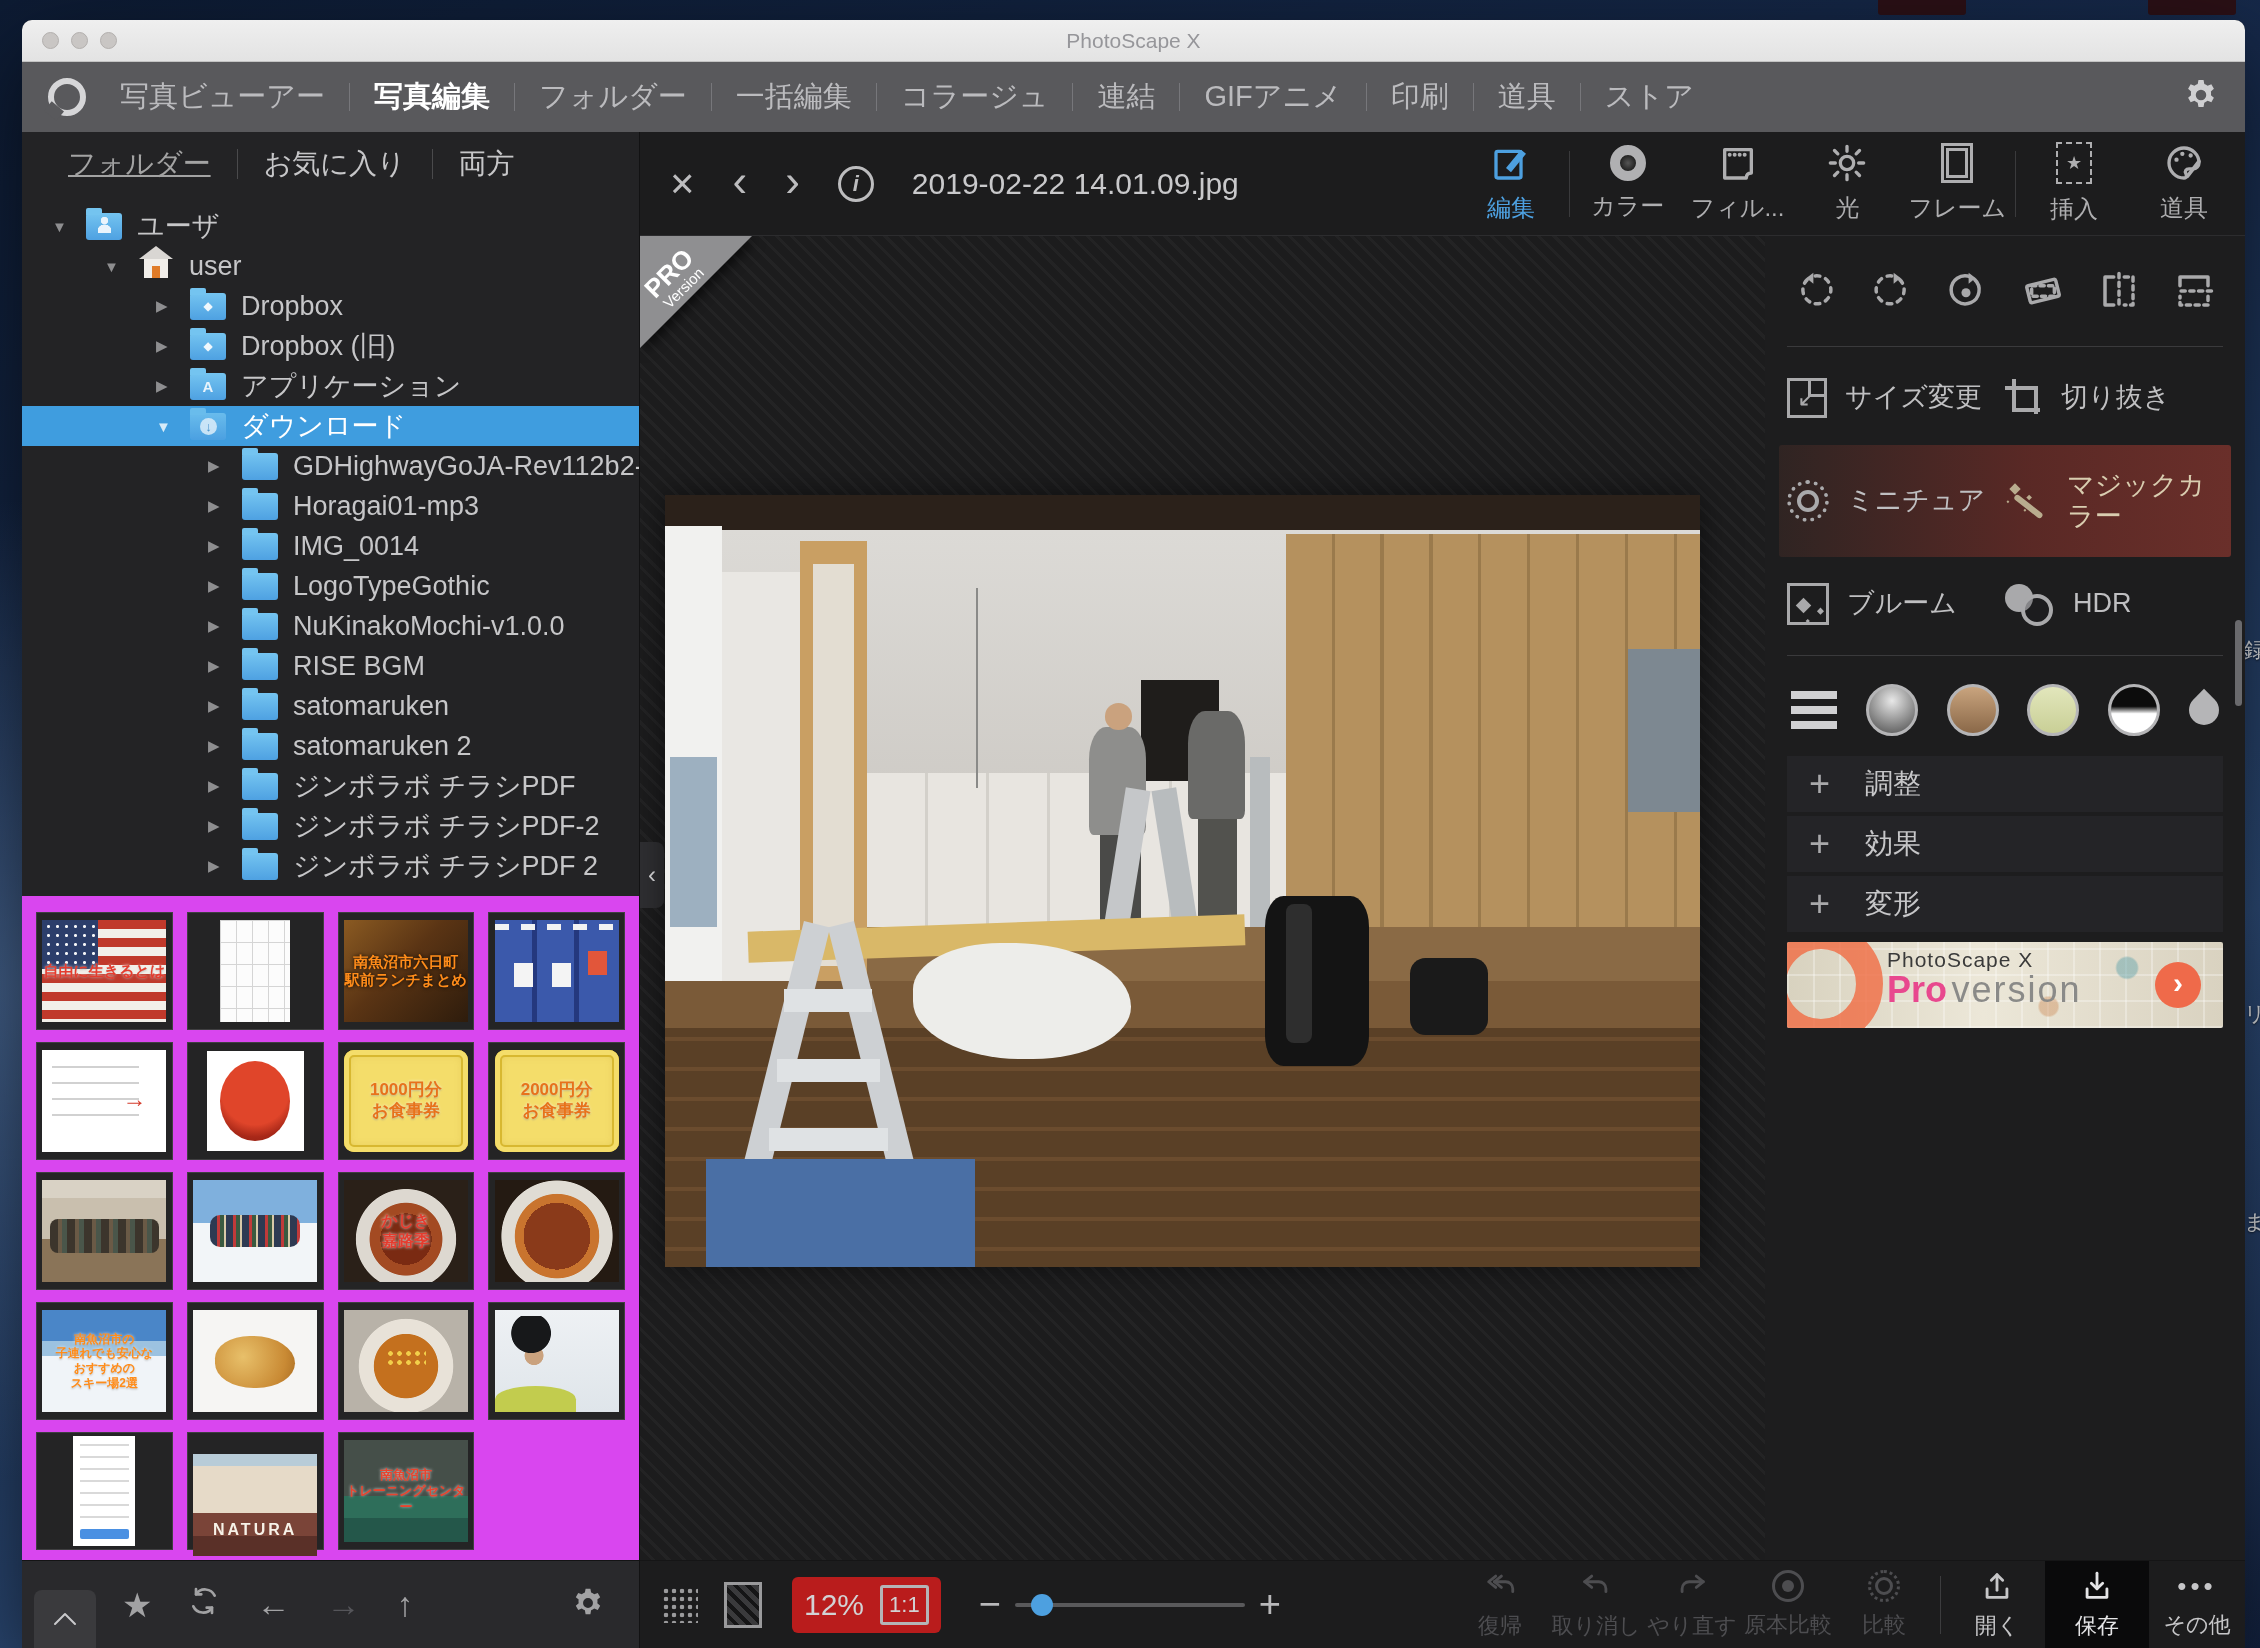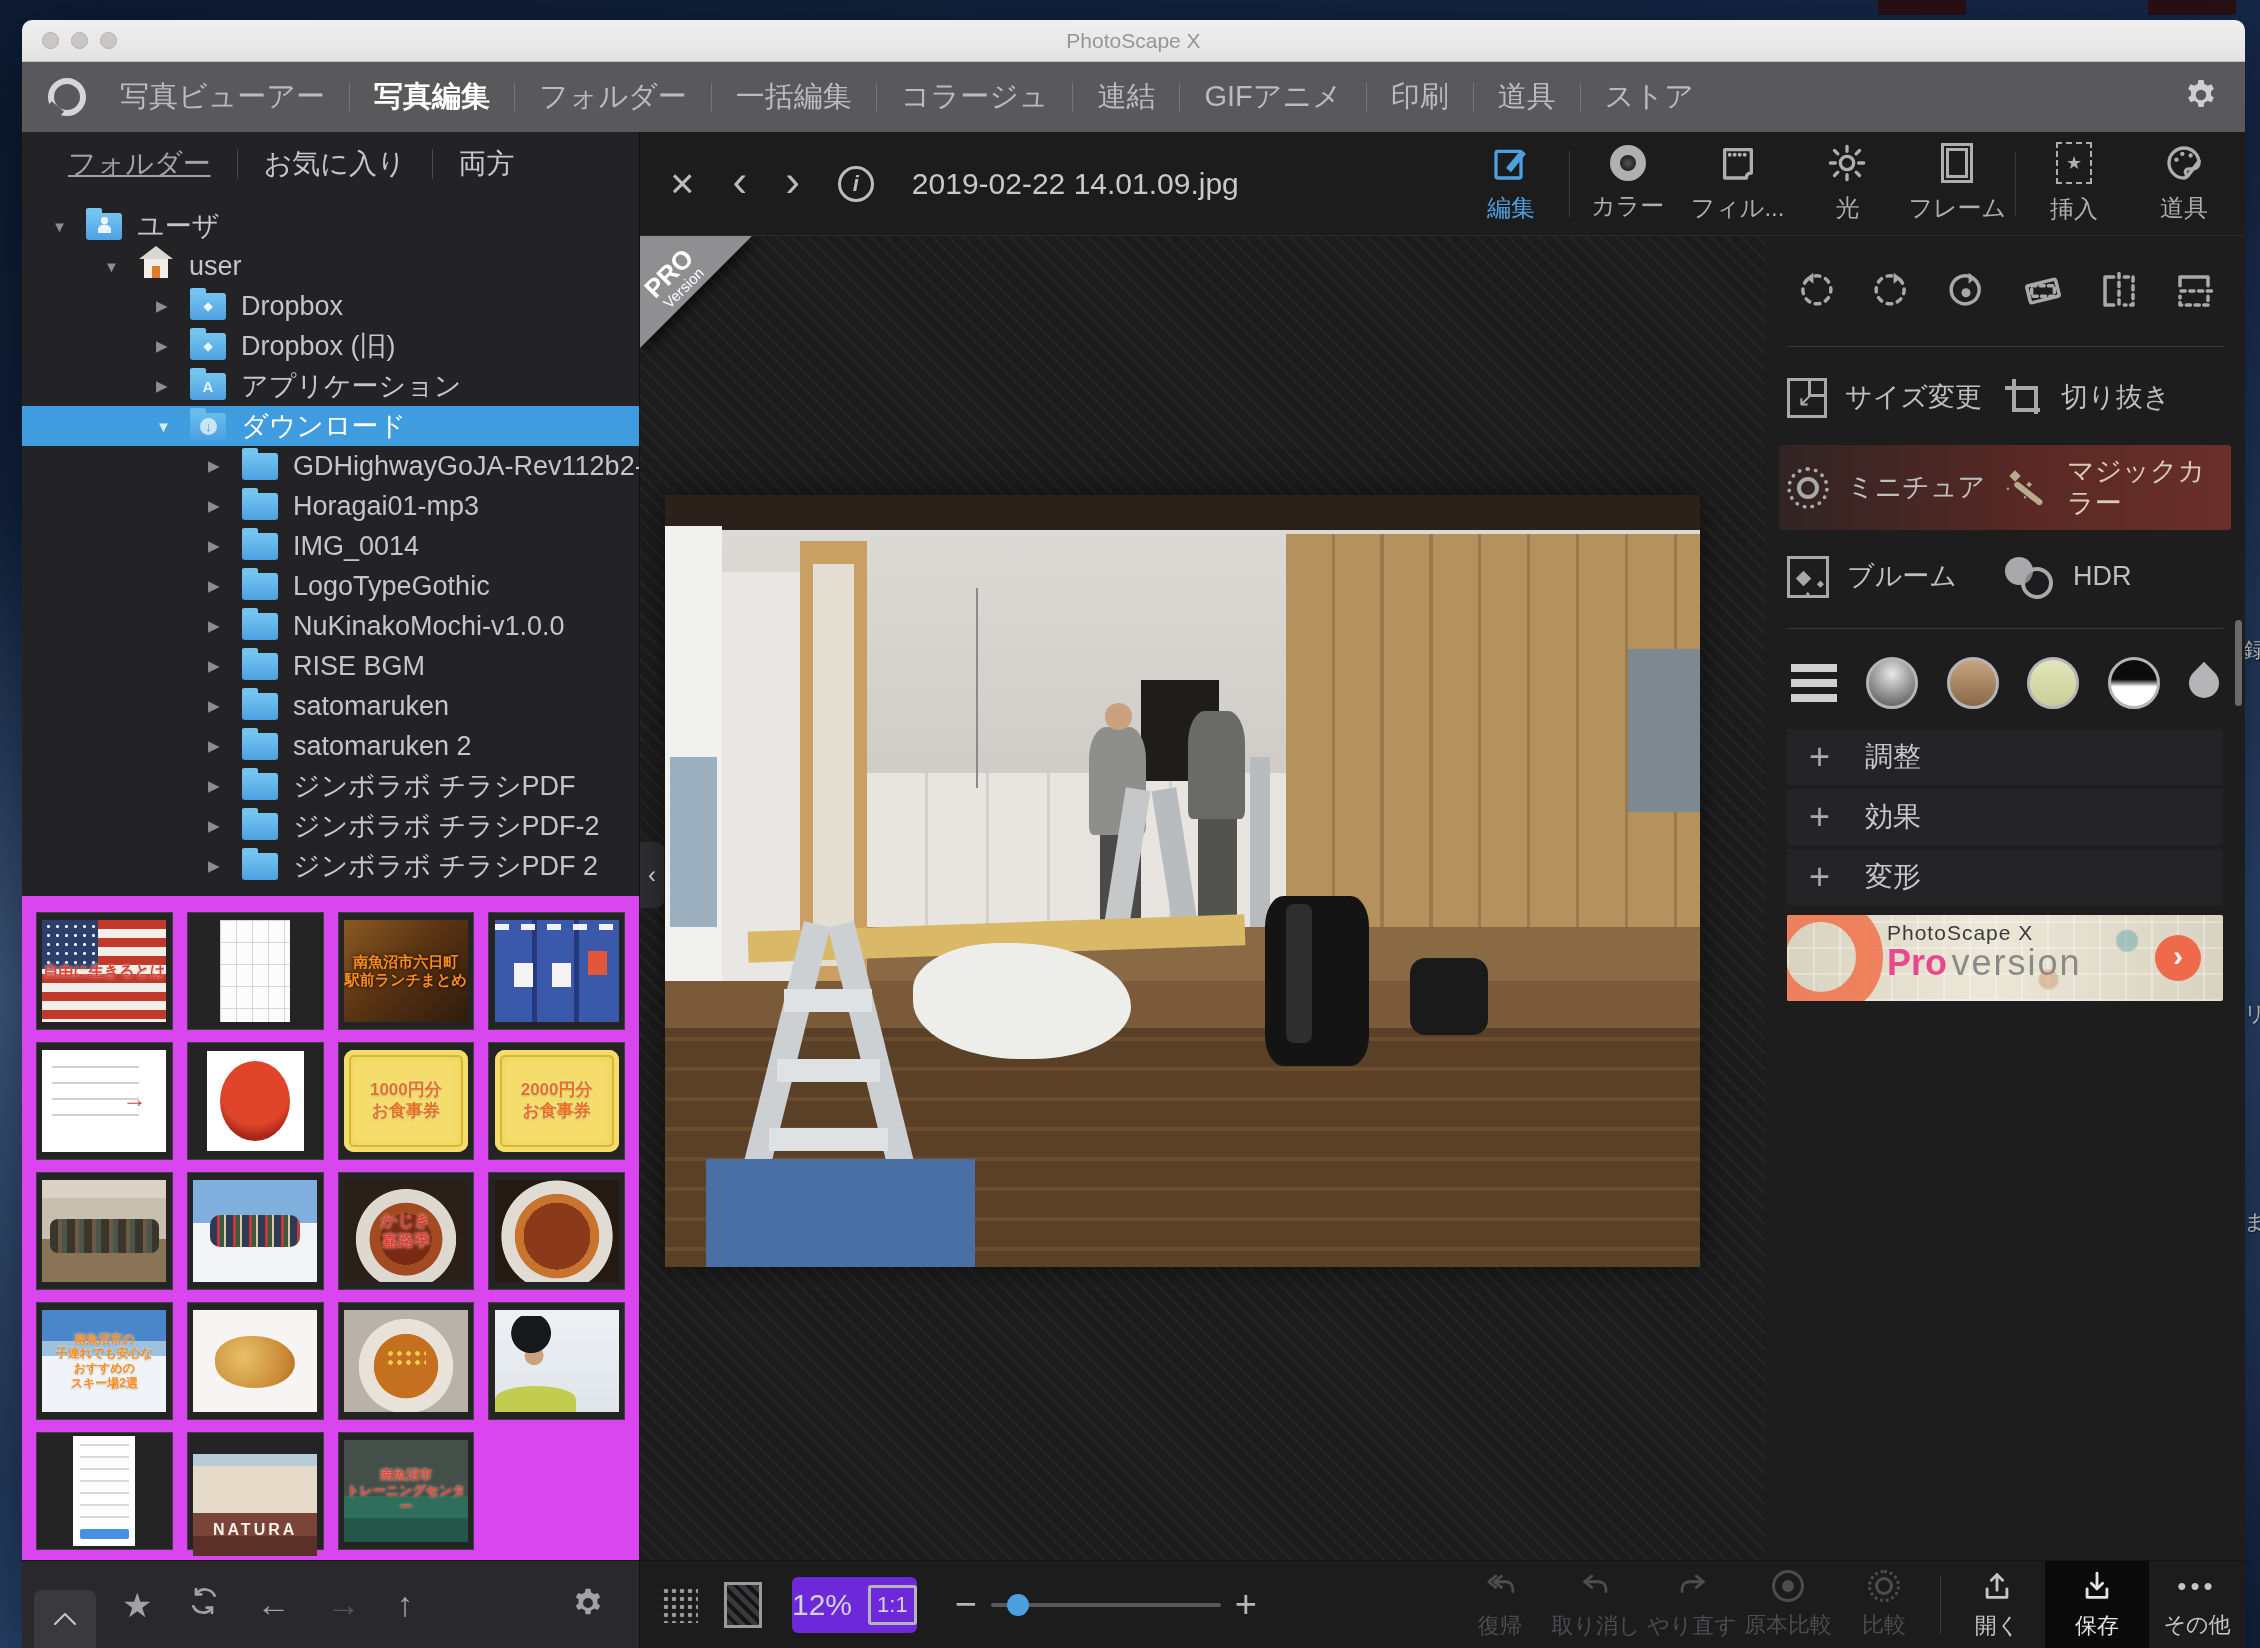--- a/index.html
+++ b/index.html
@@ -172,21 +172,21 @@
     box-shadow:0 0 30px rgba(0,0,0,.5); }
   .photo div { position:absolute; }
 
   .panel { width:480px; background:#1d1d1e; padding:12px 22px 0; position:relative; }
   .rot-row { height:90px; display:flex; align-items:center; justify-content:space-between; padding:0 8px; color:#a9a9ab; }
   .pdiv { height:1px; background:#3a3a3c; margin:8px 0; }
   .grid2 { display:flex; height:86px; align-items:center; }
   .gcell { width:50%; display:flex; align-items:center; gap:18px; color:#a9a9ab; }
   .gcell .glab { font-size:27px; color:#bfbfc1; line-height:1.15; }
   .row-magic { background:linear-gradient(90deg, rgba(70,45,40,.45), rgba(96,42,38,.9) 55%, #6a2f2a); border-radius:3px;
-    height:85px; margin:4px -8px; padding:0 8px; }
+    height:112px; margin:4px -8px; padding:0 8px; }
   .row-magic .gcell:last-child .glab { color:#d9cdb0; }
   .i-resize { width:40px; height:40px; border:3px solid #a9a9ab; position:relative; display:flex;
     align-items:center; justify-content:center; font-size:24px; flex:none; }
   .i-resize::before { content:""; position:absolute; right:-3px; top:-3px; width:13px; height:13px;
     border:3px solid #a9a9ab; background:#1d1d1e; }
   .i-crop { position:relative; width:38px; height:38px; flex:none; }
   .i-crop::before { content:""; position:absolute; left:7px; top:0; width:24px; height:29px;
     border-left:4px solid #a9a9ab; border-bottom:4px solid #a9a9ab; }
   .i-crop::after { content:""; position:absolute; left:0; top:7px; width:29px; height:24px;
     border-top:4px solid #a9a9ab; border-right:4px solid #a9a9ab; }
@@ -232,22 +232,22 @@
     border-radius:50%; background:#ef6a4a; color:#fff; display:flex; align-items:center; justify-content:center;
     font-size:30px; font-weight:bold; padding-bottom:4px; }
   .pscroll { position:absolute; right:3px; top:384px; width:7px; height:86px; border-radius:4px; background:#6a6a6d; }
 
   .main-footer { height:88px; background:#1c1c1d; border-top:1px solid #151516; display:flex; align-items:center;
     padding:0 0 0 22px; }
   .i-dotgrid { width:36px; height:36px; margin-right:26px;
     background:radial-gradient(#9a9a9c 2px, transparent 2.6px) 0 0/8px 8px; }
   .i-stripebox { width:38px; height:46px; border:3px solid #9a9a9c; margin-right:30px;
     background:repeating-linear-gradient(45deg,#3a3a3c 0 5px,#151516 5px 9px); }
-  .zoombox { height:56px; background:#6d28d9; border-radius:6px; display:flex; align-items:center;
-    padding:0 0; gap:16px; margin-right:24px; }
+  .zoombox { height:56px; background:#b91c1c; border-radius:6px; display:flex; align-items:center;
+    padding:0 12px; gap:16px; margin-right:24px; }
   .zoomval { color:#d2d2d4; font-size:30px; }
   .ratio { border:3px solid #b5b5b7; color:#d2d2d4; font-size:22px; padding:4px 6px; border-radius:3px; }
   .zminus,.zplus { color:#b8b8ba; font-size:38px; margin:0 14px; }
   .slider { width:230px; height:4px; background:#59595b; border-radius:2px; position:relative; }
   .knob { position:absolute; left:12%; top:50%; transform:translate(-50%,-50%); width:22px; height:22px;
     border-radius:50%; background:#4da0e0; }
   .actions { margin-left:auto; display:flex; align-items:stretch; height:100%; }
   .act { width:96px; display:flex; flex-direction:column; align-items:center; justify-content:center; gap:8px;
     color:#c6c6c8; }
   .act .alab { font-size:22px; white-space:nowrap; }

